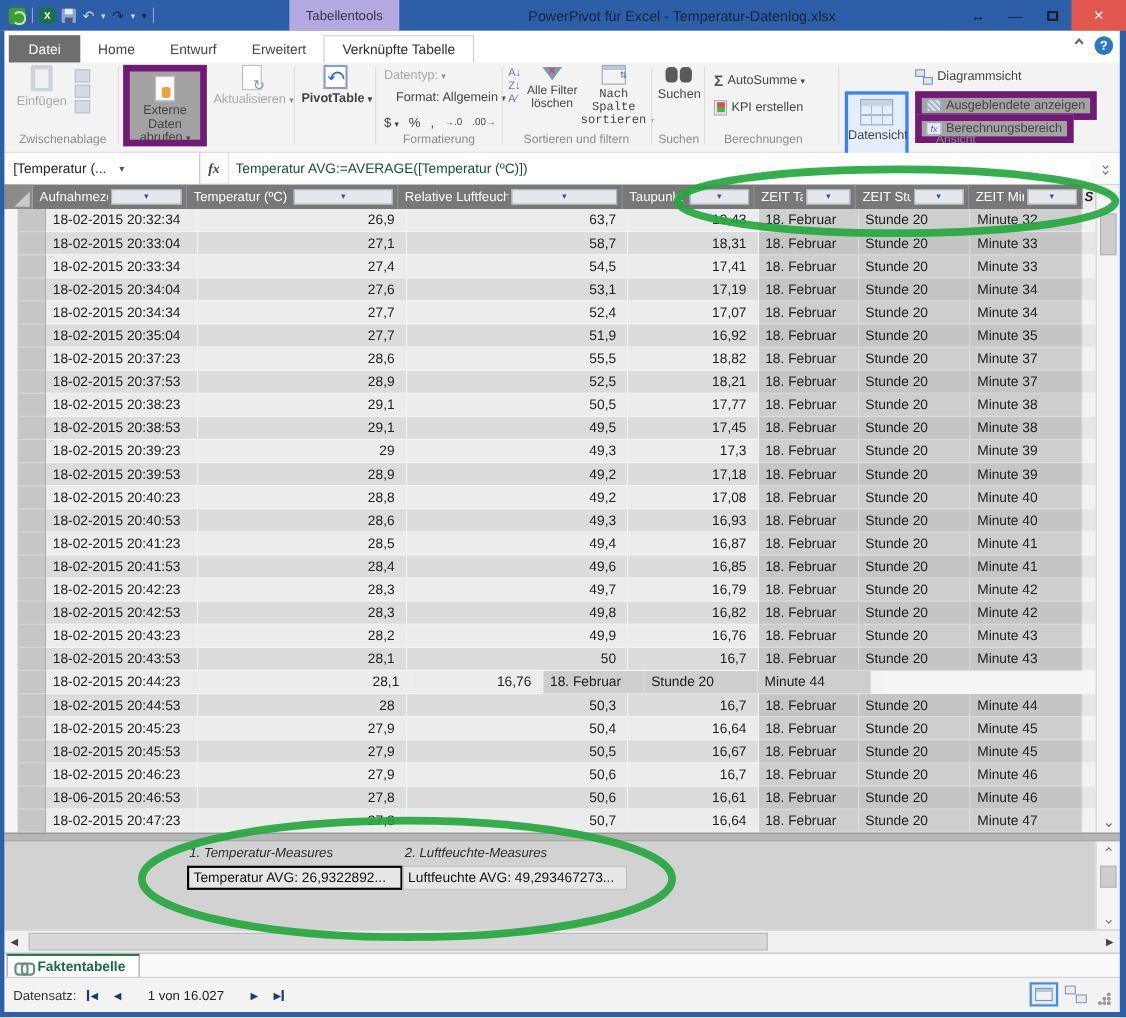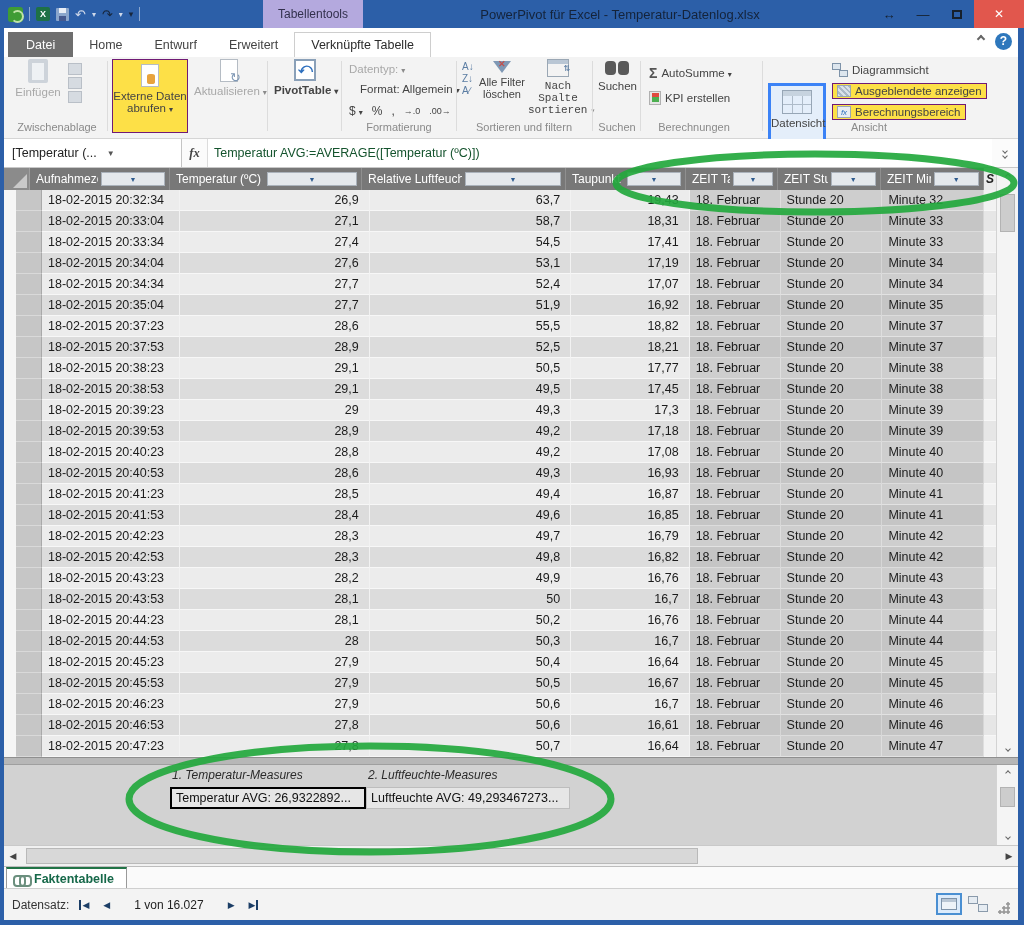--- a/index.html
+++ b/index.html
@@ -39,21 +39,21 @@
   .ribbon-min { position:absolute; right:40px; top:36px; }
   .helpq { position:absolute; right:12px; top:33px; width:17px; height:17px; border-radius:50%; background:#2e77bc; color:#fff; font-size:12px; font-weight:bold; text-align:center; line-height:17px; }
 
   
   .ribbon { position:absolute; left:4px; top:57px; width:1014px; height:82px; background:#f3f3f3; border-bottom:1px solid #d5d5d5; font-size:11.5px; color:#444; }
   .gsep { position:absolute; top:4px; width:1px; height:70px; background:#dcdcdc; }
   .glabel { position:absolute; top:64px; font-size:11px; color:#8a8a8a; text-align:center; }
   .bigbtn { position:absolute; top:2px; text-align:center; color:#444; }
   .bigbtn .cap { margin-top:3px; line-height:12px; }
   .disabled { color:#a8a8a8 !important; }
-  .boxed { border:1px solid #701a75; background:#fde047; }
+  .boxed { border:6px solid #701a75; background:#a3a3a3; }
   .pressed { border:3px solid #3b82f6; background:#e4eefa;margin-top:24px; }
   .smallrow { position:absolute; display:flex; align-items:center; gap:4px; white-space:nowrap; }
   .dd::after { content:"▾"; font-size:8px; margin-left:3px; color:#8a8a8a; }
   .ddk::after { content:"▾"; font-size:8px; margin-left:3px; color:#444; }
 
   .icon-clip { width:20px; height:24px; background:#cdd3da; border-radius:2px; position:relative; margin:0 auto; }
   .icon-clip::after { content:""; position:absolute; left:4px; top:4px; width:12px; height:17px; background:#eef1f4; }
   .mini-ic { width:14px; height:12px; background:#d6dbe1; border:1px solid #b9bfc7; margin:2px auto; }
   .icon-page { width:18px; height:23px; background:#fff; border:1px solid #b5bcc4; margin:0 auto; position:relative; }
   .icon-page.db::after { content:""; position:absolute; left:5px; top:9px; width:8px; height:10px; background:#e8a33d; border-radius:3px/2px; }
@@ -575,21 +575,20 @@
         <div class="cell c3 lite num">16,7</div>
         <div class="cell c4 dark">18. Februar</div>
         <div class="cell c5 dark">Stunde 20</div>
         <div class="cell c6 dark">Minute 43</div>
         <div class="cell c7 scol"></div>
       </div>
       <div class="grow">
         <div class="rowhdr"></div>
         <div class="cell c0 lite">18-02-2015 20:44:23</div>
         <div class="cell c1 lite num">28,1</div>
-        <div class="cell c2 lite num">50,2</div>
         <div class="cell c3 lite num">16,76</div>
         <div class="cell c4 dark">18. Februar</div>
         <div class="cell c5 dark">Stunde 20</div>
         <div class="cell c6 dark">Minute 44</div>
         <div class="cell c7 scol"></div>
       </div>
       <div class="grow">
         <div class="rowhdr"></div>
         <div class="cell c0 lite">18-02-2015 20:44:53</div>
         <div class="cell c1 lite num">28</div>
@@ -628,21 +627,21 @@
         <div class="cell c1 lite num">27,9</div>
         <div class="cell c2 lite num">50,6</div>
         <div class="cell c3 lite num">16,7</div>
         <div class="cell c4 dark">18. Februar</div>
         <div class="cell c5 dark">Stunde 20</div>
         <div class="cell c6 dark">Minute 46</div>
         <div class="cell c7 scol"></div>
       </div>
       <div class="grow">
         <div class="rowhdr"></div>
-        <div class="cell c0 lite">18-02-2015 20:46:53</div>
+        <div class="cell c0 lite">18-06-2015 20:46:53</div>
         <div class="cell c1 lite num">27,8</div>
         <div class="cell c2 lite num">50,6</div>
         <div class="cell c3 lite num">16,61</div>
         <div class="cell c4 dark">18. Februar</div>
         <div class="cell c5 dark">Stunde 20</div>
         <div class="cell c6 dark">Minute 46</div>
         <div class="cell c7 scol"></div>
       </div>
       <div class="grow">
         <div class="rowhdr"></div>

